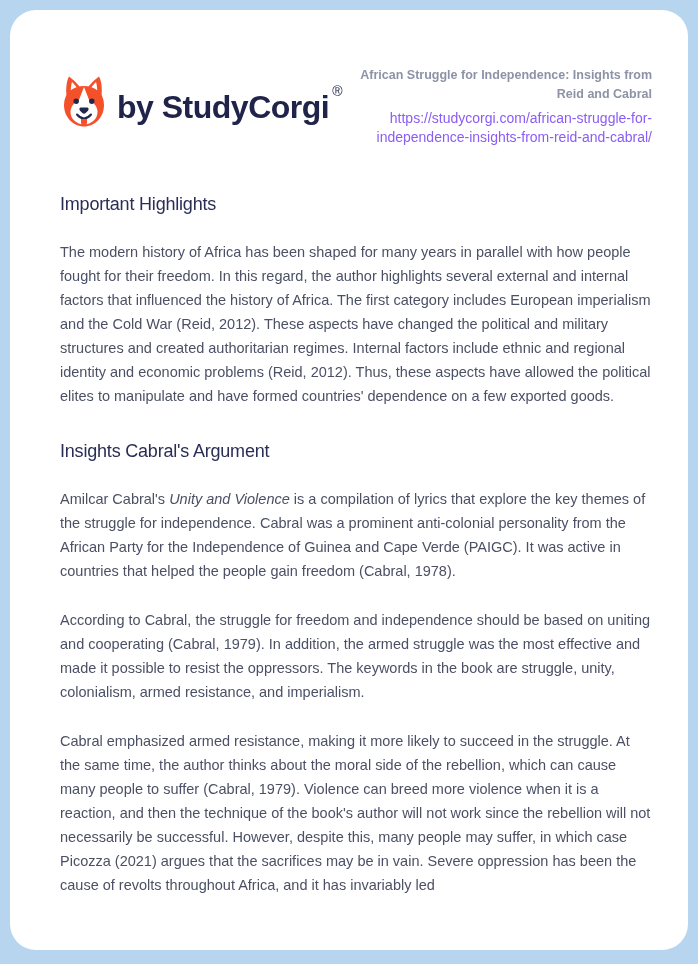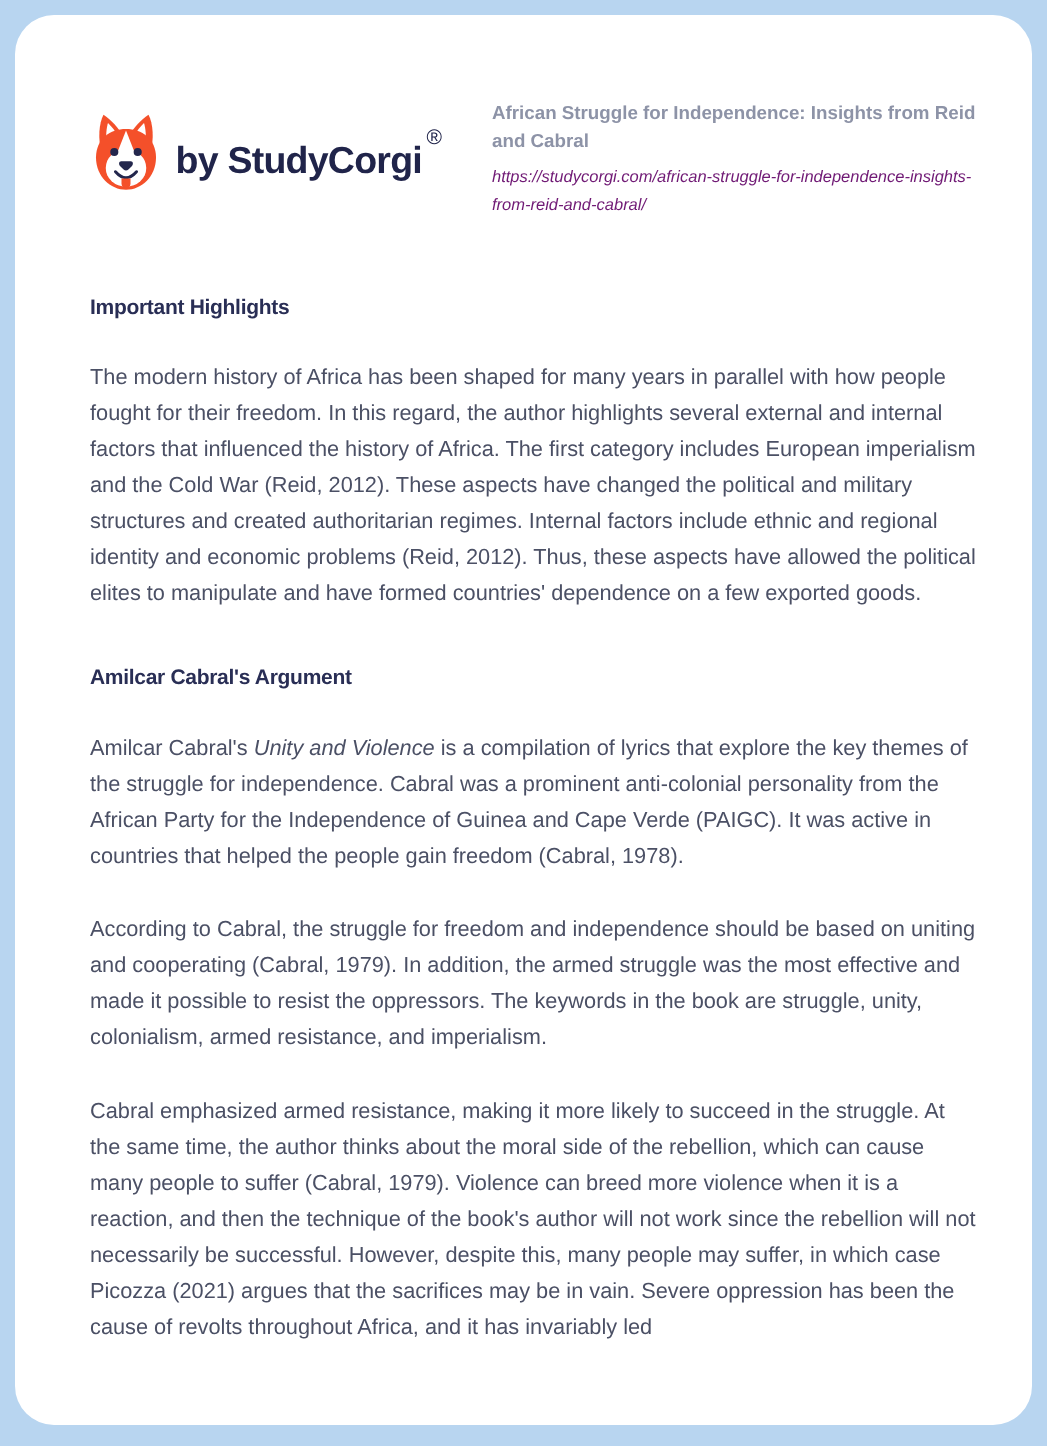--- a/index.html
+++ b/index.html
@@ -24,65 +24,64 @@
     justify-content: space-between;
     align-items: flex-start;
   }
   .brand {
     display: flex;
     align-items: center;
     margin-top: 10px;
   }
   .logo { width: 48px; height: 54px; display: inline-block; flex: 0 0 auto; }
   .brand-name {
-    font-size: 25px;
+    font-size: 32px;
     font-weight: bold;
     color: #20244a;
     letter-spacing: -0.5px;
     margin-left: 9px;
     white-space: nowrap;
     margin-top: 12px;
   }
   .reg {
     font-size: 14px;
     color: #20244a;
     position: relative;
     top: -10px;
     margin-left: 3px;
     font-weight: normal;
   }
   .doc-meta {
     width: 324px;
-    text-align: left;
+    text-align: right;
     padding-top: 2px;
   }
   .doc-title {
     font-size: 12.5px;
     font-weight: bold;
     color: #8d93a7;
     line-height: 19px;
     margin-bottom: 5px;
   }
   .doc-url {
-    font-size: 11px;
-    color: #701a75;
+    font-size: 14px;
+    color: #8b5cf6;
     line-height: 19px;
     overflow-wrap: anywhere;
-    font-style: italic;
   }
   .article {
     margin-top: 45px;
     color: #4b5065;
     font-size: 14.5px;
     line-height: 24px;
   }
   .article p { margin-bottom: 25px; }
   .article h2 {
-    font-size: 14px;
-    font-weight: bold;
+    font-size: 18px;
+    font-weight: normal;
     color: #292e55;
     margin: 31px 0 24px 0;
     letter-spacing: -0.2px;
   }
   .article em { font-style: italic; }
 </style>
 </head>
 <body>
 
 <div class="card">
@@ -122,19 +121,19 @@
       <div class="doc-url">https://studycorgi.com/african-struggle-for-independence-insights-from-reid-and-cabral/</div>
     </div>
 
   </div>
 
   <div class="article">
 
     <h2>Important Highlights</h2>
     <p>The modern history of Africa has been shaped for many years in parallel with how people fought for their freedom. In this regard, the author highlights several external and internal factors that influenced the history of Africa. The first category includes European imperialism and the Cold War (Reid, 2012). These aspects have changed the political and military structures and created authoritarian regimes. Internal factors include ethnic and regional identity and economic problems (Reid, 2012). Thus, these aspects have allowed the political elites to manipulate and have formed countries' dependence on a few exported goods.</p>
 
-    <h2>Amilcar Cabral's Argument</h2>
+    <h2>Insights Cabral's Argument</h2>
     <p><span>Amilcar Cabral's </span><em>Unity and Violence</em><span> is a compilation of lyrics that explore the key themes of the struggle for independence. Cabral was a prominent anti-colonial personality from the African Party for the Independence of Guinea and Cape Verde (PAIGC). It was active in countries that helped the people gain freedom (Cabral, 1978).</span></p>
     <p>According to Cabral, the struggle for freedom and independence should be based on uniting and cooperating (Cabral, 1979). In addition, the armed struggle was the most effective and made it possible to resist the oppressors. The keywords in the book are struggle, unity, colonialism, armed resistance, and imperialism.</p>
     <p>Cabral emphasized armed resistance, making it more likely to succeed in the struggle. At the same time, the author thinks about the moral side of the rebellion, which can cause many people to suffer (Cabral, 1979). Violence can breed more violence when it is a reaction, and then the technique of the book's author will not work since the rebellion will not necessarily be successful. However, despite this, many people may suffer, in which case Picozza (2021) argues that the sacrifices may be in vain. Severe oppression has been the cause of revolts throughout Africa, and it has invariably led</p>
   </div>
 
 </div>
 
 </body></html>

